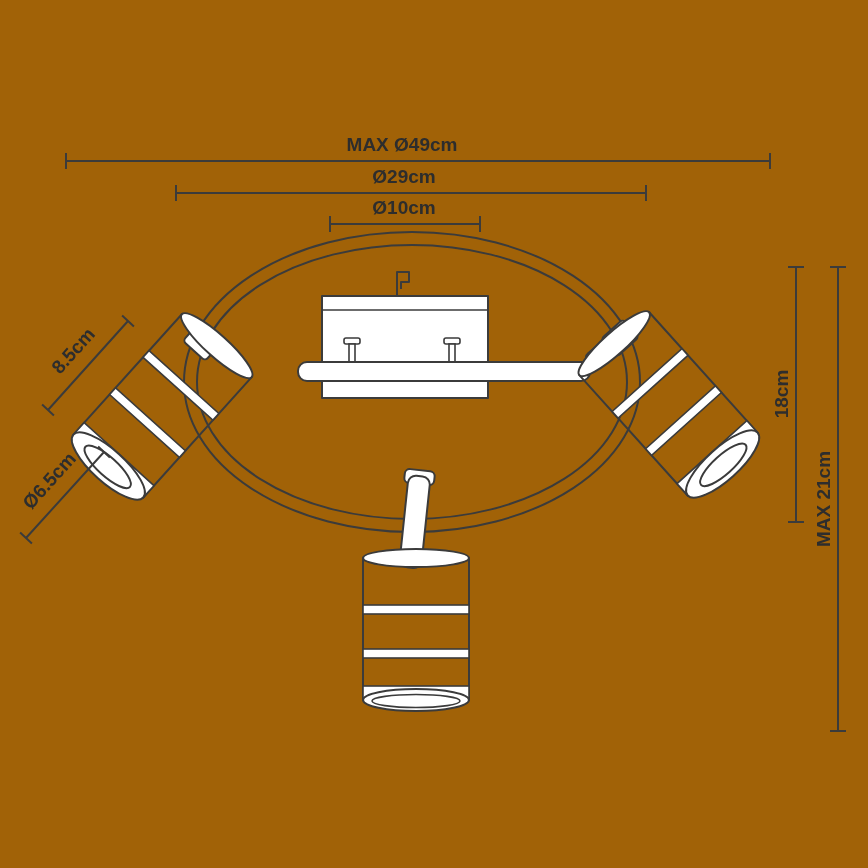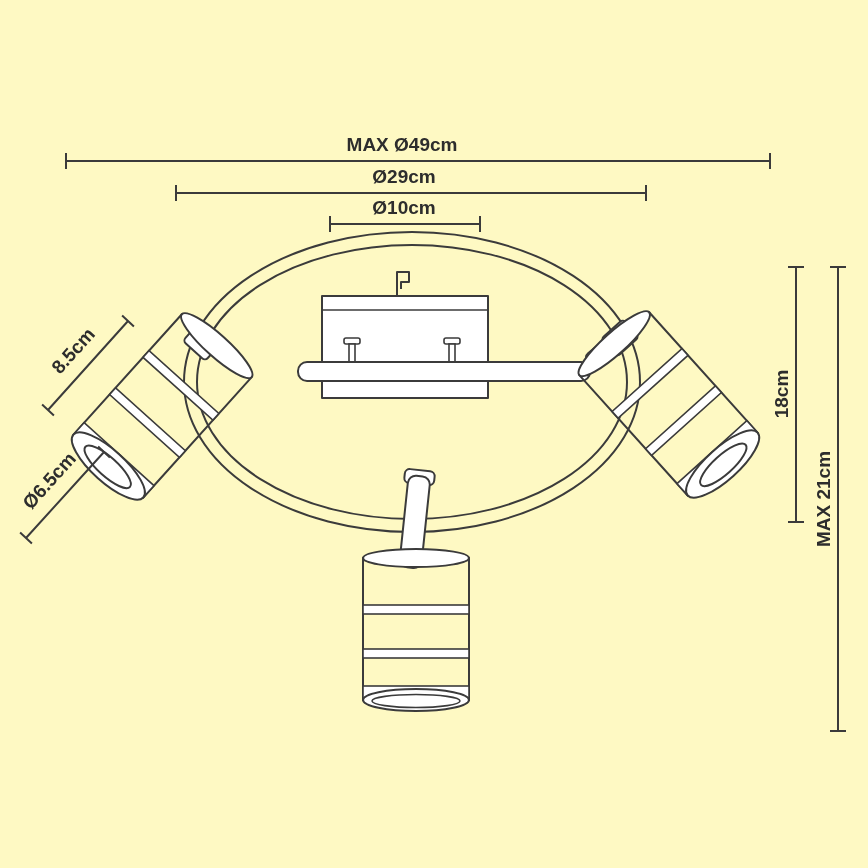--- a/index.html
+++ b/index.html
@@ -1,16 +1,16 @@
 <!DOCTYPE html>
 <html><head>
 <meta charset="utf-8">
 <style>
   html,body{margin:0;padding:0;background:#ffffff;}
-  .stage{position:relative;width:868px;height:868px;background:#fef9c3;overflow:hidden;
+  .stage{position:relative;width:868px;height:868px;background:#a16207;overflow:hidden;
          font-family:"Liberation Sans",sans-serif;text-align:right;}
   svg{display:block;}
   .ln{stroke:#3b3b3b;stroke-width:2;fill:none;stroke-linecap:butt;stroke-linejoin:round;}
   .thin{stroke:#3b3b3b;stroke-width:1.6;}
   .wfill{fill:#ffffff;}
   .nofill{fill:none;}
   .dim-label{font-family:"Liberation Sans",sans-serif;font-size:19px;font-weight:bold;fill:#2d2d2d;}
 </style>
 </head>
 <body>

